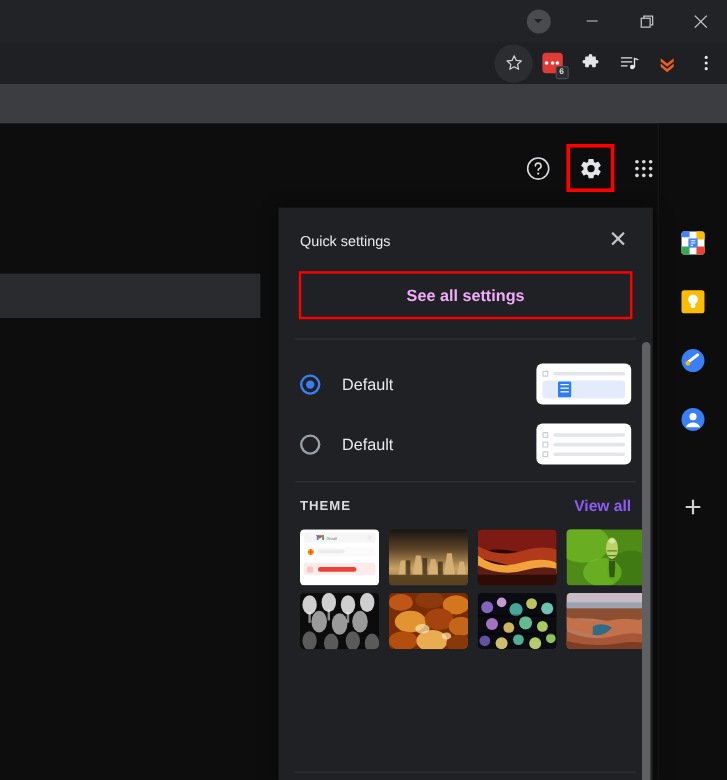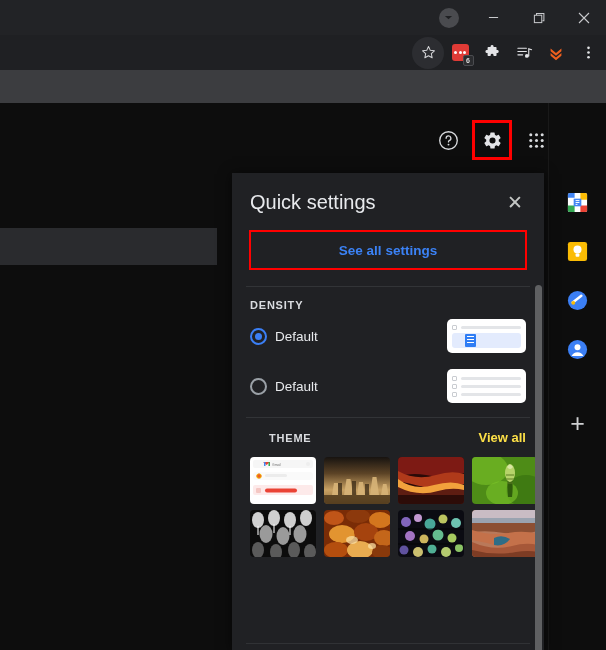--- a/index.html
+++ b/index.html
@@ -105,70 +105,70 @@
   .panel {
     position:absolute; left:232px; top:173px; width:312px; height:477px;
     background:#202124;
     box-shadow: 0 1px 12px rgba(0,0,0,.6);
     overflow:hidden;
   }
   .panel-head {
     display:flex; align-items:center; justify-content:space-between;
     padding: 18px 18px 10px 18px;
   }
-  .panel-title { color:#e8eaed; font-size:20px; }
+  .panel-title { color:#e8eaed; font-size:12px; }
   .panel-close { color:#c4c7c5; font-size:19px; line-height:1; width:22px; text-align:center; }
 
   .seeall-wrap {
     margin: 6px 17px 0 17px; height:40px;
     border: 2px solid #ff0000;
     display:flex; align-items:center; justify-content:center;
   }
-  .seeall { color:#3b82f6; font-size:13.5px; font-weight:bold; }
+  .seeall { color:#f0abfc; font-size:13.5px; font-weight:bold; }
 
   .divider { height:1px; background:#323437; margin: 16px 14px 0 14px; }
 
   .sec-label {
     color:#dadce0; font-size:11px; font-weight:bold; letter-spacing:.8px;
   }
   .density-sec { padding: 12px 18px 0 18px; }
   .density-row {
     display:flex; align-items:center; height:50px;
   }
   .radio {
     width:17px; height:17px; border-radius:50%; border:2px solid #9aa0a6;
     flex:0 0 auto; position:relative;
   }
   .radio.on { border-color:#3b7ff5; }
   .radio.on::after {
     content:""; position:absolute; left:3px; top:3px; width:7px; height:7px;
     border-radius:50%; background:#3b7ff5;
   }
-  .density-label { color:#e8eaed; font-size:13.5px; margin-left:8px; }
+  .density-label { color:#e8eaed; font-size:13.5px; margin-left:18px; }
 
   .dens-prev {
     margin-left:auto; width:79px; height:34px; background:#fff; border-radius:5px;
     padding:4px 5px; display:flex; flex-direction:column; justify-content:center; gap:3px;
   }
   .dp-line { display:flex; align-items:center; gap:4px; }
   .dp-box { width:5px; height:5px; border:1px solid #c9ccd1; border-radius:1px; flex:0 0 auto; }
   .dp-bar { height:3px; background:#e3e5e8; border-radius:2px; flex:1; }
   .dp-sel {
     background:#e3ebfd; border-radius:3px; height:15px; display:flex; align-items:center;
     padding-left:13px;
   }
   .dp-doc { width:11px; height:13px; background:#2f7df4; border-radius:1px; position:relative; }
   .dp-doc::after {
     content:""; position:absolute; left:2px; top:2px; right:2px; height:1.5px;
     background:#fff; box-shadow:0 3px 0 #fff, 0 6px 0 #fff;
   }
 
   .theme-sec { padding: 12px 18px 0 18px; }
-  .theme-head { display:flex; align-items:center; justify-content:space-between;margin-left:19px; }
-  .viewall { color:#fde047; font-size:13px; font-weight:bold; }
+  .theme-head { display:flex; align-items:center; justify-content:space-between; }
+  .viewall { color:#8b5cf6; font-size:13px; font-weight:bold; }
   .theme-grid {
     margin-top:12px; display:grid; grid-template-columns:repeat(4,66px);
     gap:6px 8px;
   }
   .thumb { width:66px; height:47px; border-radius:4px; overflow:hidden; position:relative; }
 
   .panel-bottom-div { position:absolute; left:14px; bottom:6px; right:14px; height:1px; background:#303235; }
 
   .pscroll {
     position:absolute; right:2px; top:112px; width:7px; height:420px;
@@ -343,21 +343,20 @@
       <span class="panel-close">✕</span>
     </div>
 
     <div class="seeall-wrap">
       <span class="seeall">See all settings</span>
     </div>
 
     <div class="divider"></div>
 
     <div class="density-sec">
-      <div class="sec-label">DENSITY</div>
 
       <div class="density-row">
         <span class="radio on"></span>
         <span class="density-label">Default</span>
         <span class="dens-prev">
           <span class="dp-line">
               <i class="dp-box"></i>
               <i class="dp-bar"></i>
             </span>
           <span class="dp-sel">

